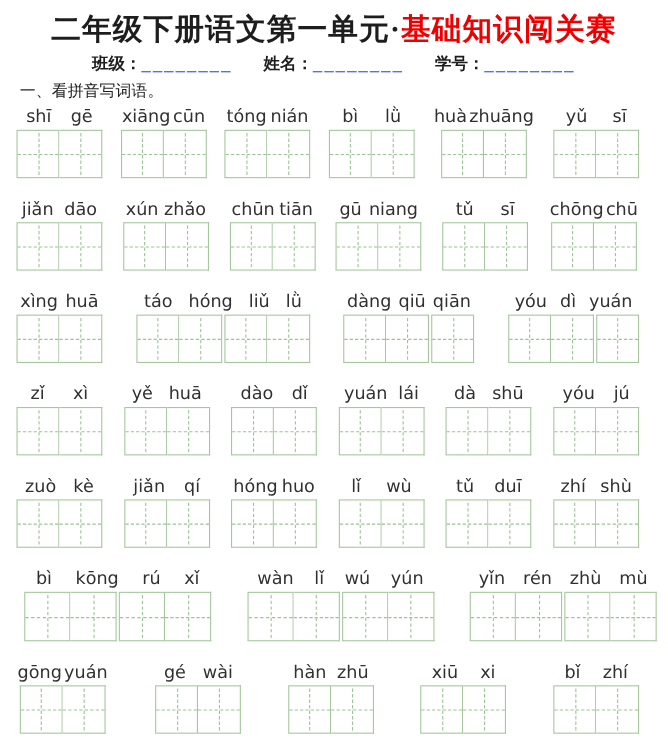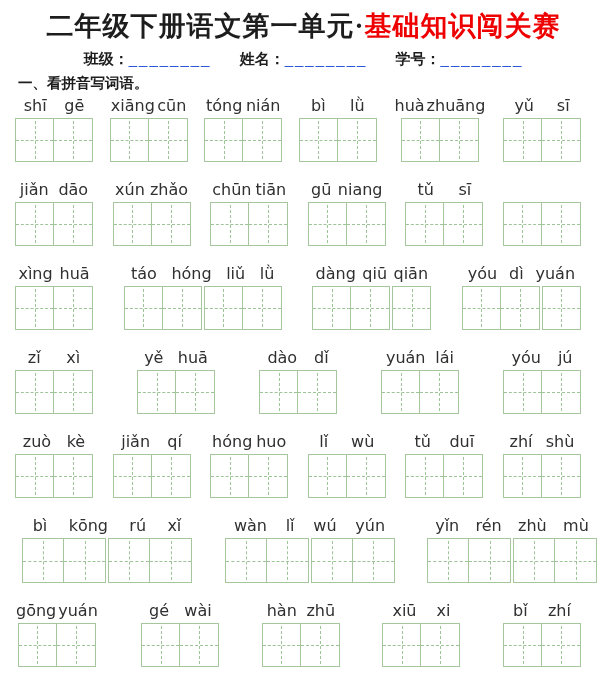--- a/index.html
+++ b/index.html
@@ -28,21 +28,21 @@
     line-height:21px;
     white-space:nowrap;
   }
   .info-field { display:inline-block; margin:0 12px; }
   .info-blank { font-weight:normal; letter-spacing:2px; color:#1d4ed8; }
 
   .sec-heading {
     margin-top:5px;
     padding-left:18px;
     font-size:14.5px;
-    font-weight:bold;
+    font-weight:normal;
     line-height:19px;
   }
 
   
   .rows { margin-top:2px; }
   .row {
     display:flex;
     justify-content:space-between;
     align-items:flex-end;
     padding:0 26px 0 15px;
@@ -244,20 +244,24 @@
             <span class="syll">sī</span>
           </div>
           <div class="gridwrap">
             <div class="group">
               <div class="cell"></div>
               <div class="cell"></div>
             </div>
           </div>
         </div>
         <div class="entry">
+          <div class="pinyin">
+            <span class="syll">chōng</span>
+            <span class="syll">chū</span>
+          </div>
           <div class="gridwrap">
             <div class="group">
               <div class="cell"></div>
               <div class="cell"></div>
             </div>
           </div>
         </div>
       </div>
       <div class="row">
         <div class="entry">
@@ -367,20 +371,32 @@
           </div>
           <div class="gridwrap">
             <div class="group">
               <div class="cell"></div>
               <div class="cell"></div>
             </div>
           </div>
         </div>
         <div class="entry">
           <div class="pinyin">
+            <span class="syll">dà</span>
+            <span class="syll">shū</span>
+          </div>
+          <div class="gridwrap">
+            <div class="group">
+              <div class="cell"></div>
+              <div class="cell"></div>
+            </div>
+          </div>
+        </div>
+        <div class="entry">
+          <div class="pinyin">
             <span class="syll">yóu</span>
             <span class="syll">jú</span>
           </div>
           <div class="gridwrap">
             <div class="group">
               <div class="cell"></div>
               <div class="cell"></div>
             </div>
           </div>
         </div>

